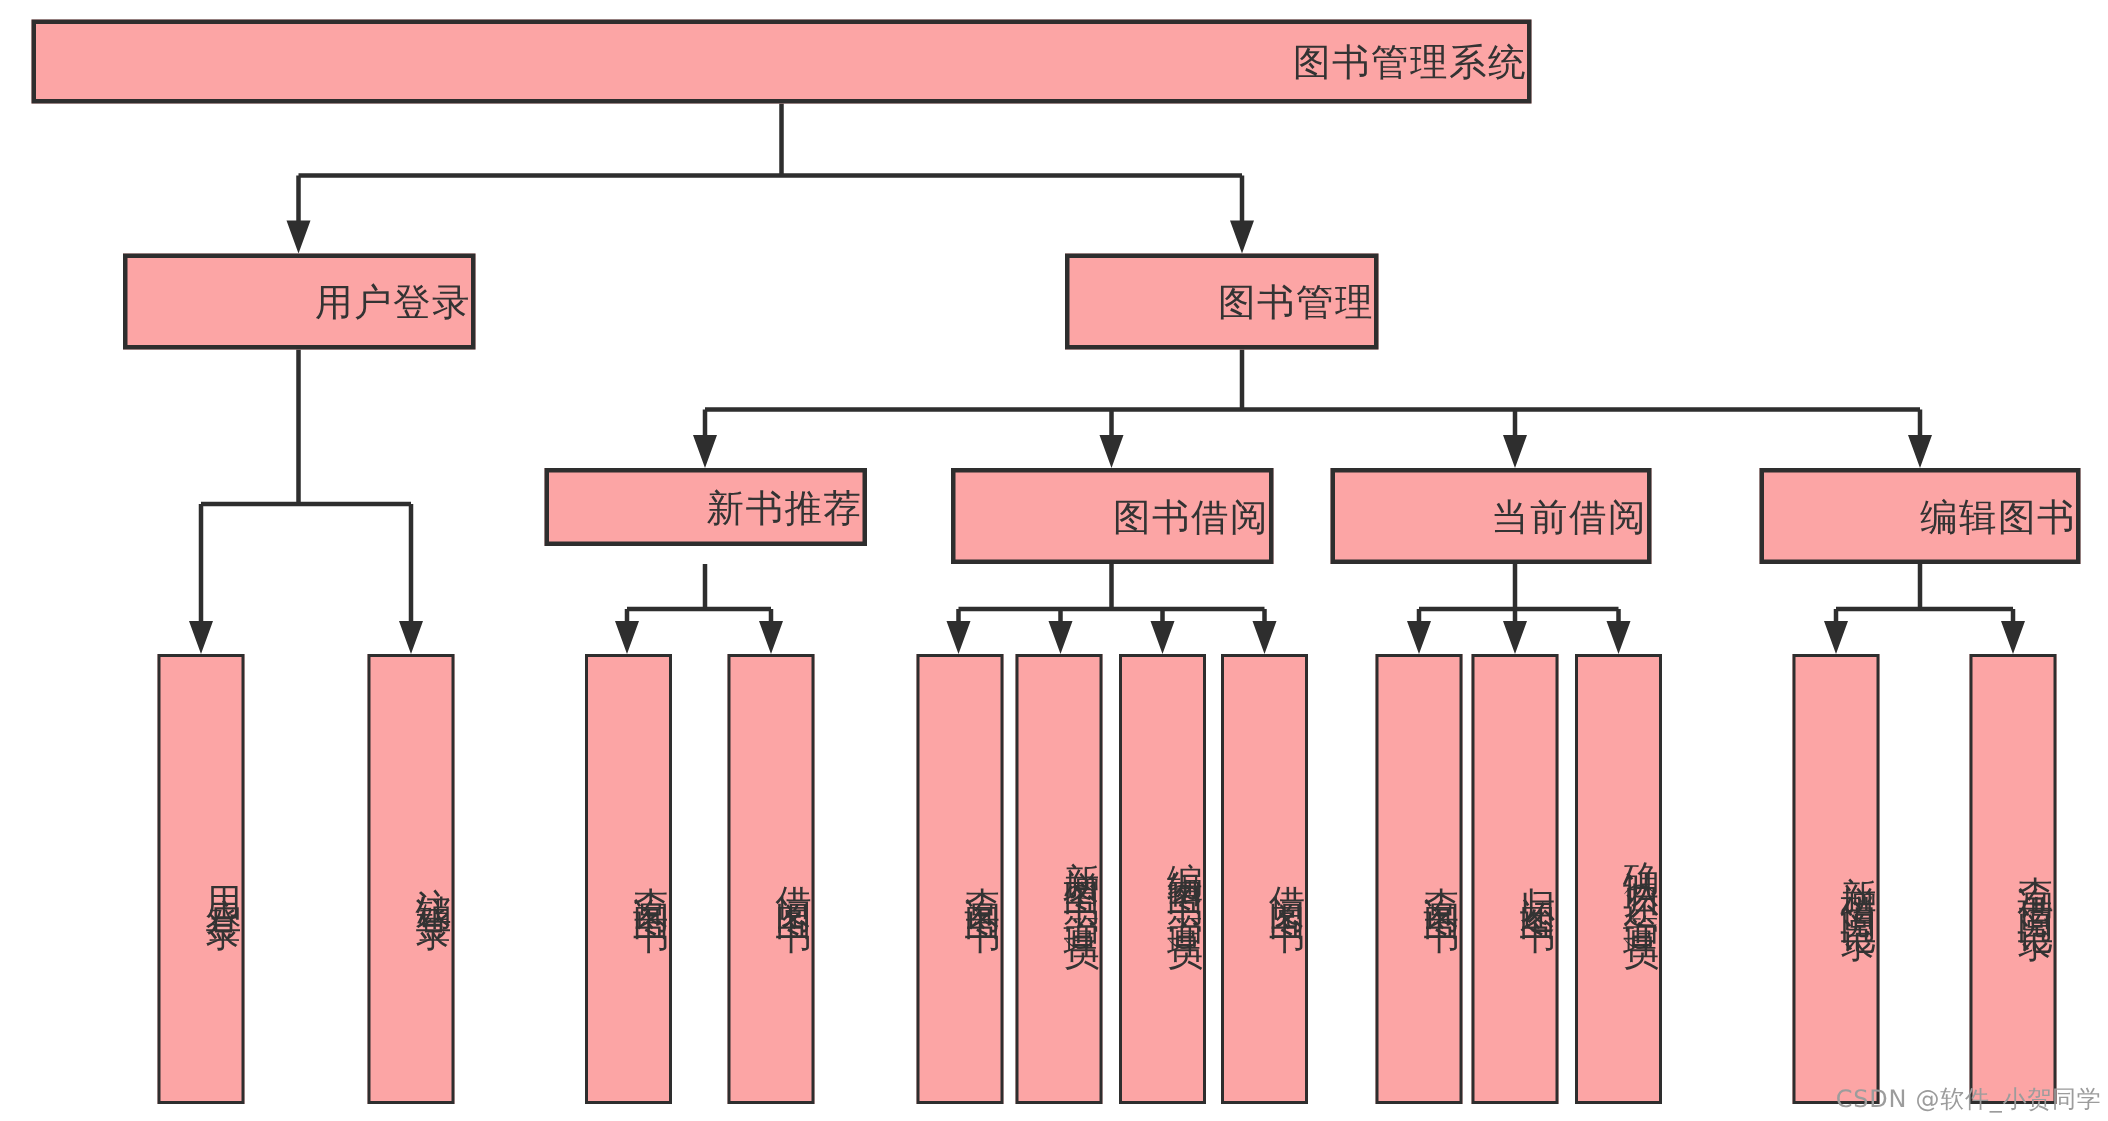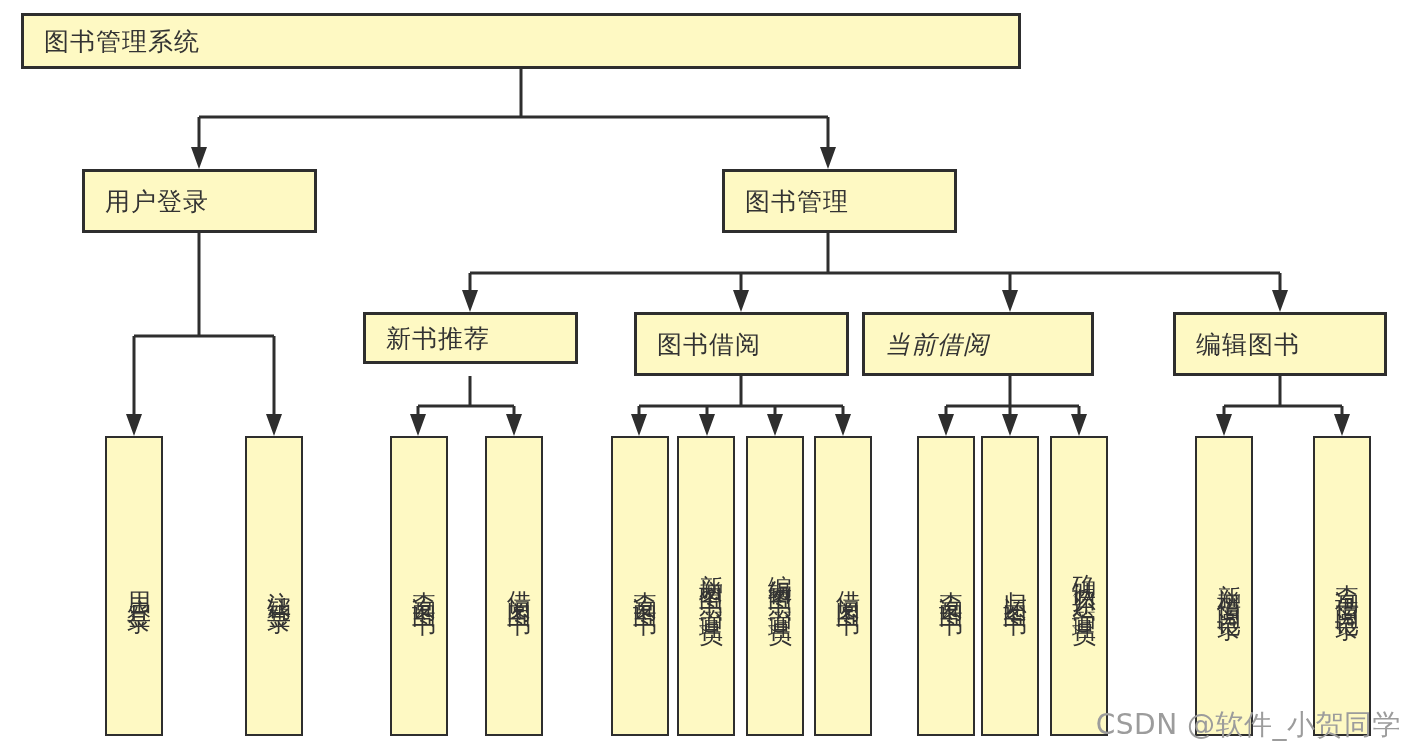--- a/index.html
+++ b/index.html
@@ -13,70 +13,69 @@
   }
   .connector-svg {
     position: absolute;
     left: 0; top: 0;
     width: 1405px; height: 747px;
   }
   .box {
     position: absolute;
     box-sizing: border-box;
     border: 3px solid #2e2e2e;
-    background: #fef9c3;
+    background: #fca5a5;
     display: flex;
     align-items: center;
-    justify-content: flex-start;
+    justify-content: flex-end;
     color: #333333;
-    padding-left: 20px;
   }
   .h-box span {
     font-size: 25px;
     letter-spacing: 1px;
     white-space: nowrap;
   }
   .v-box span {
     writing-mode: vertical-rl;
     text-orientation: mixed;
     font-size: 24px;
     letter-spacing: 7px;
     line-height: 1;
     white-space: nowrap;
   }
   
   .n-root  { left: 21px;   top: 13px;  width: 1000px; height: 56px; }
   
   .n-l2a   { left: 82px;   top: 169px; width: 235px;  height: 64px; }
-  .n-l2b   { left: 710px;  top: 169px; width: 235px;  height: 64px; margin-left: 12px; }
+  .n-l2b   { left: 710px;  top: 169px; width: 209px;  height: 64px; }
   
   .n-l3a   { left: 363px;  top: 312px; width: 215px;  height: 52px; }
   .n-l3b   { left: 634px;  top: 312px; width: 215px;  height: 64px; }
-  .n-l3c   { left: 862px;  top: 312px; width: 232px;  height: 64px; font-style: italic; }
+  .n-l3c   { left: 887px;  top: 312px; width: 214px;  height: 64px; }
   .n-l3d   { left: 1173px; top: 312px; width: 214px;  height: 64px; }
   
   .leaf    { top: 436px; width: 58px; height: 300px; border-width: 2.5px; }
   .n-g1a   { left: 105px; }
   .n-g1b   { left: 245px; }
   .n-g2a   { left: 390px; }
   .n-g2b   { left: 485px; }
   .n-g3a   { left: 611px; }
   .n-g3b   { left: 677px; }
   .n-g3c   { left: 746px; }
   .n-g3d   { left: 814px; }
   .n-g4a   { left: 917px; }
   .n-g4b   { left: 981px; }
   .n-g4c   { left: 1050px; }
   .n-g5a   { left: 1195px; }
   .n-g5b   { left: 1313px; }
   .watermark {
     position: absolute;
     right: 4px;
     bottom: 3px;
-    font-size: 28px;
+    font-size: 16px;
     color: #9c9c9c;
     letter-spacing: 0.5px;
     white-space: nowrap;
   }
 </style>
 </head>
 <body>
 
 <div class="canvas">
 

